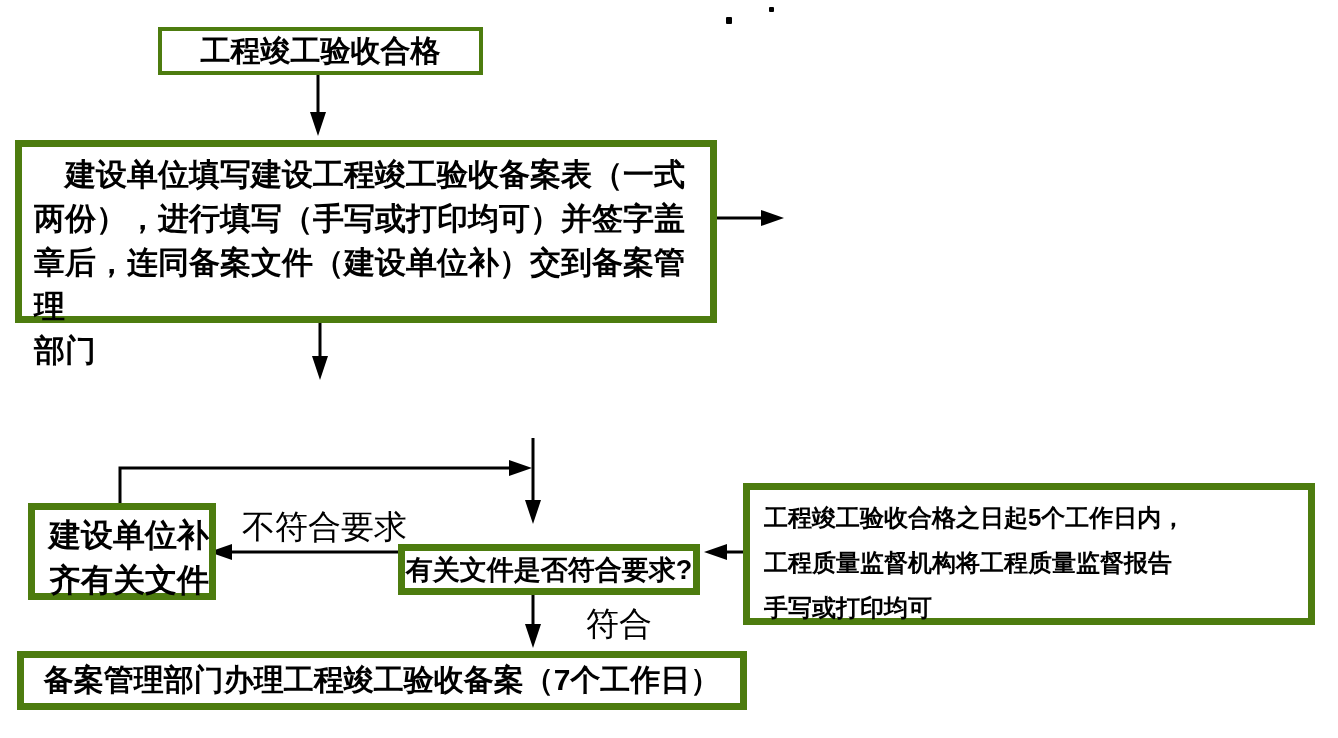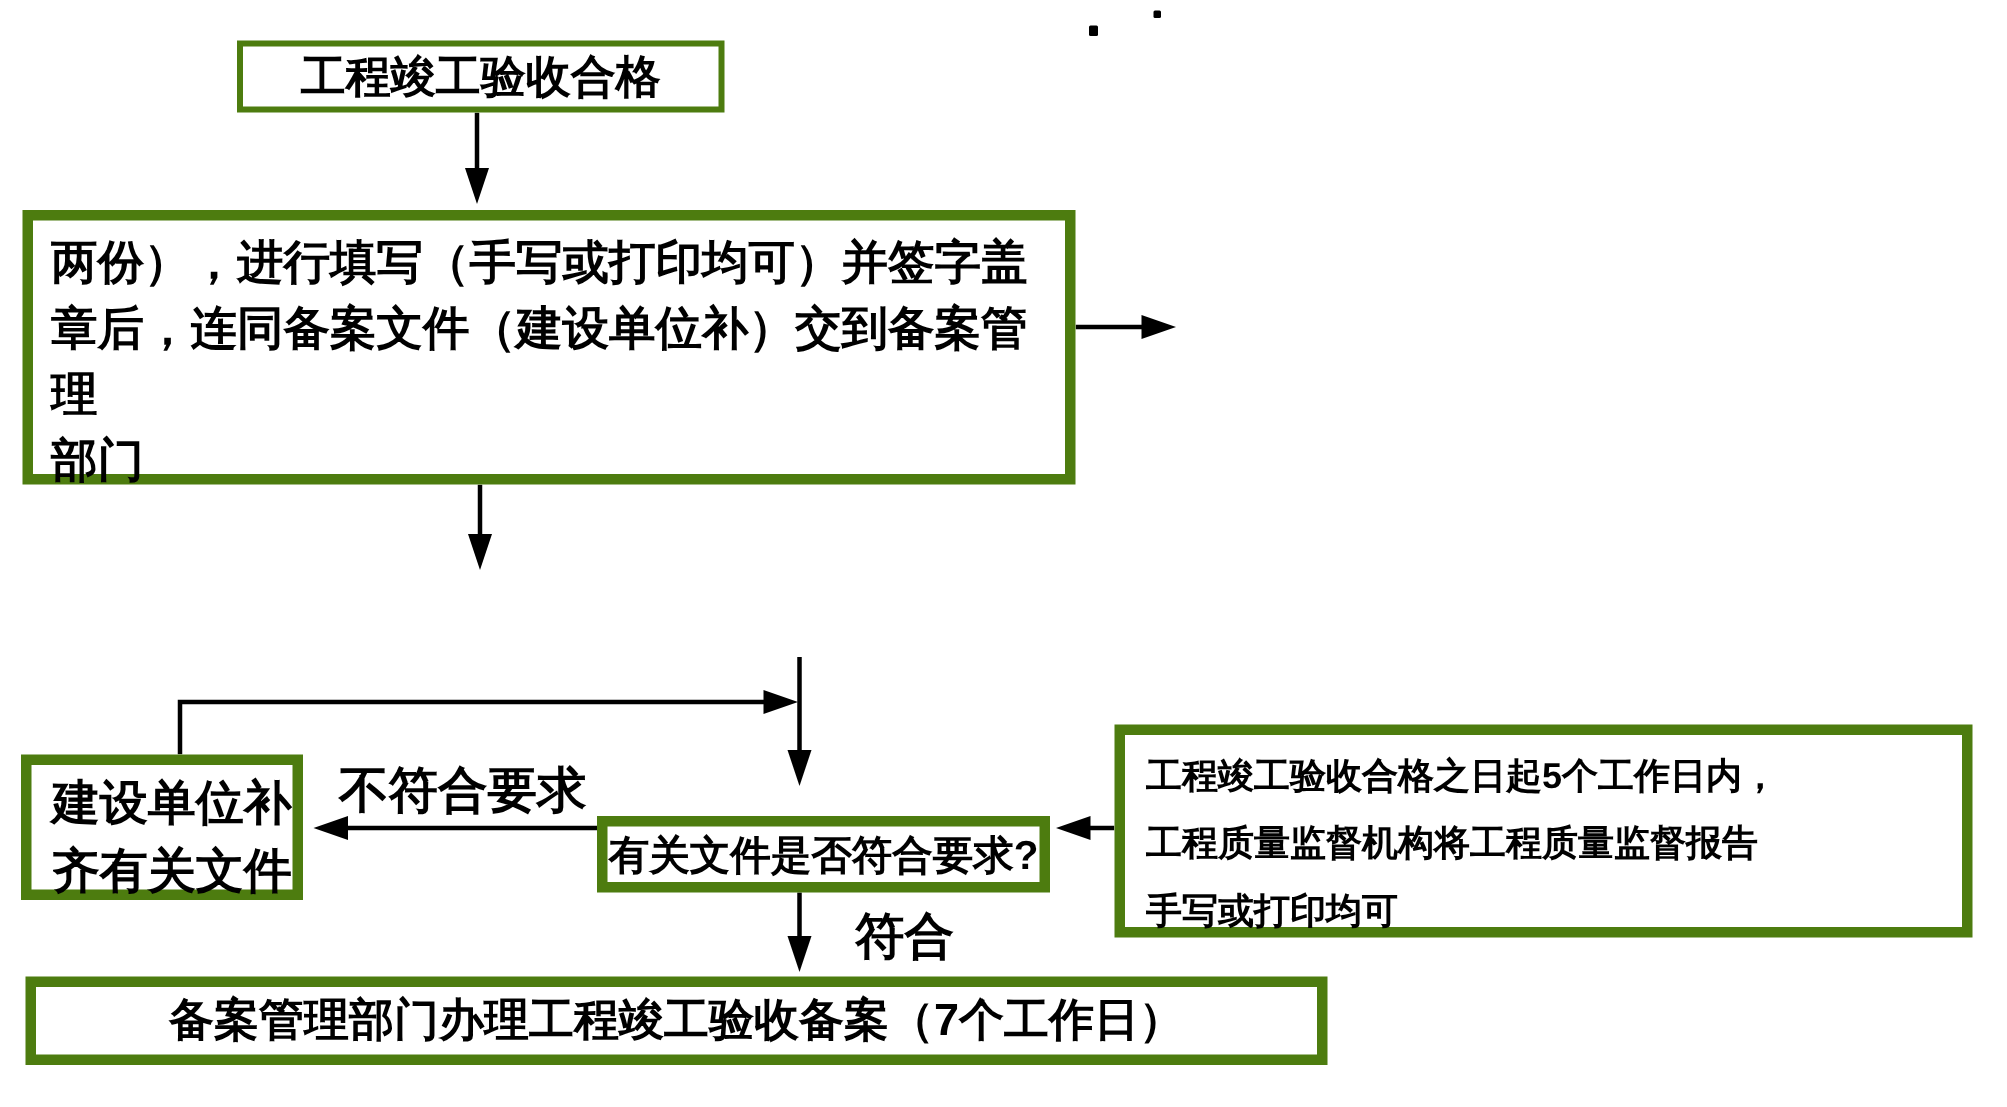--- a/index.html
+++ b/index.html
@@ -63,48 +63,49 @@
     font-size: 31px;
     line-height: 41px;
     padding-top: 3px;
     text-align: center;
   }
   .node-review {
     left: 73px; top: 383px; width: 532px; height: 55px;
     font-size: 31px;
   }
   .node-supplement {
-    left: 14px; top: 503px; width: 188px; height: 97px;
+    left: 28px; top: 503px; width: 188px; height: 97px;
     font-size: 32px;
     line-height: 45px;
     padding-top: 3px;
-    text-align: center;
+    text-align: right;
     padding-left: 13px;
   }
   .node-decision {
     left: 398px; top: 528px; width: 302px; height: 51px;
     font-size: 27px;
     margin-top: 16px;
   }
   .node-supervision {
     left: 743px; top: 483px; width: 572px; height: 142px;
     font-size: 24px;
     line-height: 45px;
     padding: 5px 14px;
   }
   .node-filing {
-    left: 17px; top: 651px; width: 868px; height: 59px;
+    left: 17px; top: 651px; width: 730px; height: 59px;
     font-size: 30px;
   }
   .edge-label {
     position: absolute;
-    font-weight: bold;
+    font-weight: normal;
     color: #000000;
     font-size: 33px;
     white-space: nowrap;
+    margin-left: 16px;
   }
   .label-not-conform { left: 226px; top: 505px; }
   .label-conform { left: 570px; top: 602px; }
   .speck {
     position: absolute;
     background: #000000;
     border-radius: 1px;
   }
   .speck-1 { left: 726px; top: 17px; width: 6px; height: 7px; }
   .speck-2 { left: 769px; top: 7px;  width: 5px; height: 5px; }
@@ -155,20 +156,21 @@
       <line x1="533" y1="579" x2="533" y2="629"></line>
       <polygon points="525,624 541,624 533,648"></polygon>
     </g>
   </svg>
 
   <div class="node node-acceptance node-center">
     <span>工程竣工验收合格</span>
   </div>
 
   <div class="node node-fill-form">
+    <div class="line-indent">建设单位填写建设工程竣工验收备案表（一式</div>
     <div>两份），进行填写（手写或打印均可）并签字盖</div>
     <div>章后，连同备案文件（建设单位补）交到备案管理</div>
     <div>部门</div>
   </div>
 
 
 
   <div class="node node-supplement">
     <div>建设单位补</div>
     <div>齐有关文件</div>

